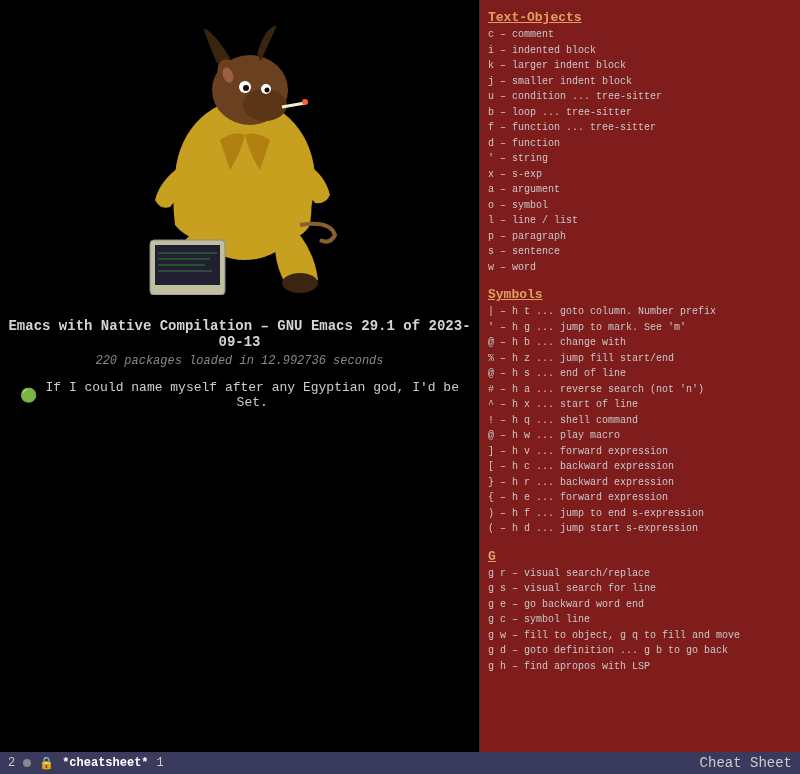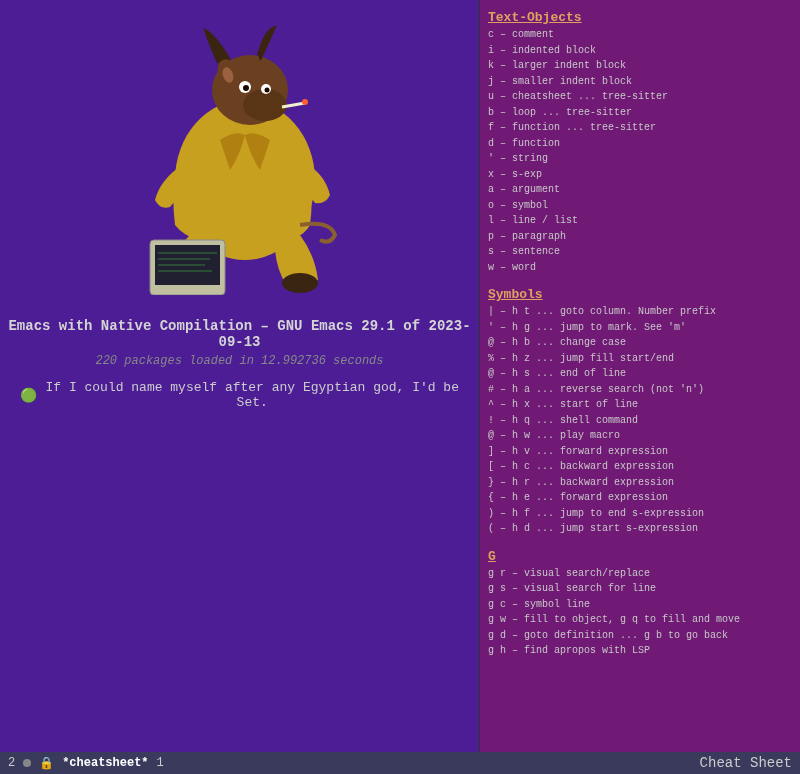--- a/index.html
+++ b/index.html
@@ -10,21 +10,21 @@
       display: flex;
       flex-direction: row;
       font-family: 'Courier New', Courier, monospace;
       overflow: hidden;
     }
 
     
     #left-panel {
       width: 480px;
       min-width: 480px;
-      background: #4c1d95;
+      background: #000000;
       display: flex;
       flex-direction: column;
       align-items: center;
       justify-content: flex-start;
       padding-top: 20px;
       border-right: 1px solid #333;
     }
 
     #gnu-image {
       width: 320px;
@@ -62,21 +62,21 @@
     }
     .fortune-icon {
       color: #8fbc8f;
       font-size: 14px;
       flex-shrink: 0;
     }
 
     
     #right-panel {
       width: 320px;
-      background: #701a75;
+      background: #7f1d1d;
       overflow-y: auto;
       padding: 6px 8px 6px 8px;
       display: flex;
       flex-direction: column;
     }
 
     .section-title {
       color: #e0a060;
       font-size: 13px;
       font-weight: bold;
@@ -221,53 +221,54 @@
   </div>
 
   <div id="right-panel">
 
     <div id="sections-container">
         <div class="section-title">Text-Objects</div>
         <div class="help-item">  c  –  comment</div>
         <div class="help-item">  i  –  indented block</div>
         <div class="help-item">  k  –  larger indent block</div>
         <div class="help-item">  j  –  smaller indent block</div>
-        <div class="help-item">  u  –  cheatsheet  ...  tree-sitter</div>
+        <div class="help-item">  u  –  condition  ...  tree-sitter</div>
         <div class="help-item">  b  –  loop  ...  tree-sitter</div>
         <div class="help-item">  f  –  function  ...  tree-sitter</div>
         <div class="help-item">  d  –  function</div>
         <div class="help-item">  '  –  string</div>
         <div class="help-item">  x  –  s-exp</div>
         <div class="help-item">  a  –  argument</div>
         <div class="help-item">  o  –  symbol</div>
         <div class="help-item">  l  –  line / list</div>
         <div class="help-item">  p  –  paragraph</div>
         <div class="help-item">  s  –  sentence</div>
         <div class="help-item">  w  –  word</div>
         <div style="height: 8px;"></div>
         <div class="section-title">Symbols</div>
         <div class="help-item">  |  –  h t  ...  goto column. Number prefix</div>
         <div class="help-item">  '  –  h g  ...  jump to mark. See 'm'</div>
-        <div class="help-item">  @  –  h b  ...  change case</div>
+        <div class="help-item">  @  –  h b  ...  change with</div>
         <div class="help-item">  %  –  h z  ...  jump fill start/end</div>
         <div class="help-item">  @  –  h s  ...  end of line</div>
         <div class="help-item">  #  –  h a  ...  reverse search (not 'n')</div>
         <div class="help-item">  ^  –  h x  ...  start of line</div>
         <div class="help-item">  !  –  h q  ...  shell command</div>
         <div class="help-item">  @  –  h w  ...  play macro</div>
         <div class="help-item">  ]  –  h v  ...  forward expression</div>
         <div class="help-item">  [  –  h c  ...  backward expression</div>
         <div class="help-item">  }  –  h r  ...  backward expression</div>
         <div class="help-item">  {  –  h e  ...  forward expression</div>
         <div class="help-item">  )  –  h f  ...  jump to end s-expression</div>
         <div class="help-item">  (  –  h d  ...  jump start s-expression</div>
         <div style="height: 8px;"></div>
         <div class="section-title">G</div>
         <div class="help-item">  g r  –  visual search/replace</div>
         <div class="help-item">  g s  –  visual search for line</div>
+        <div class="help-item">  g e  –  go backward word end</div>
         <div class="help-item">  g c  –  symbol line</div>
         <div class="help-item">  g w  –  fill to object, g q to fill and move</div>
         <div class="help-item">  g d  –  goto definition  ...  g b to go back</div>
         <div class="help-item">  g h  –  find apropos with LSP</div>
       </div>
   </div>
 </div>
 
 <div id="status-bar">
   <span class="status-item">2</span>

